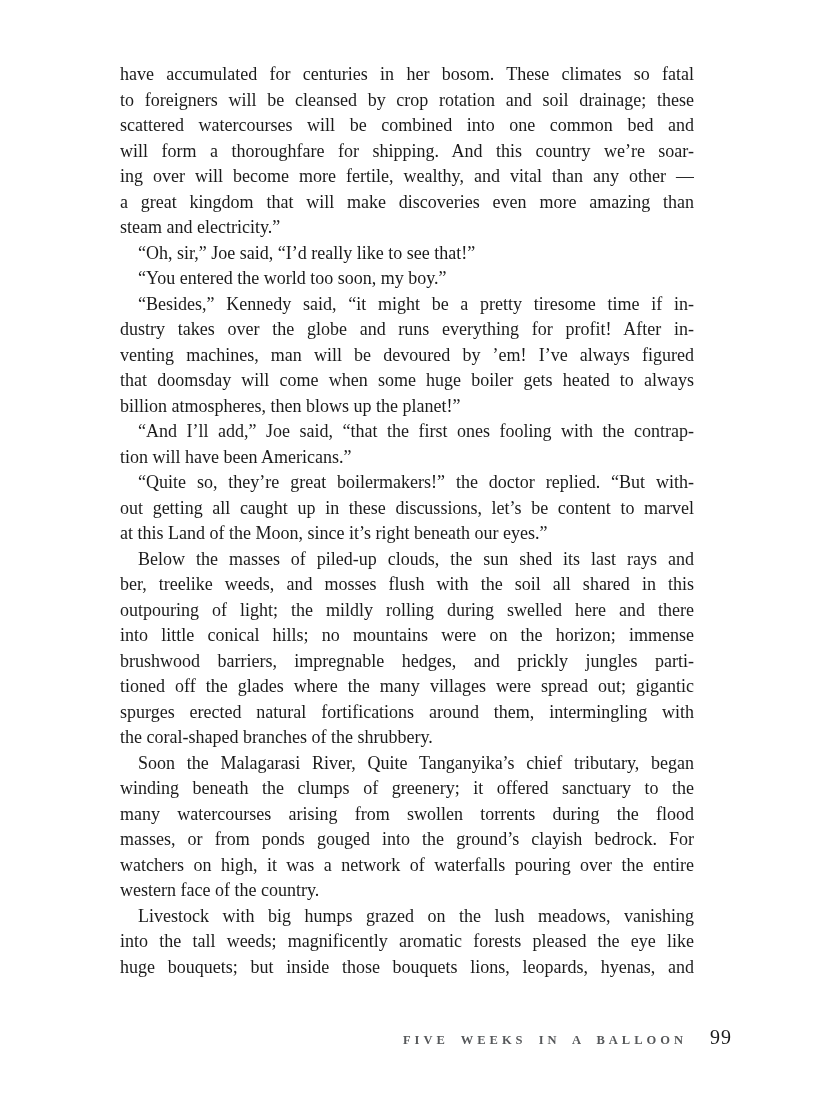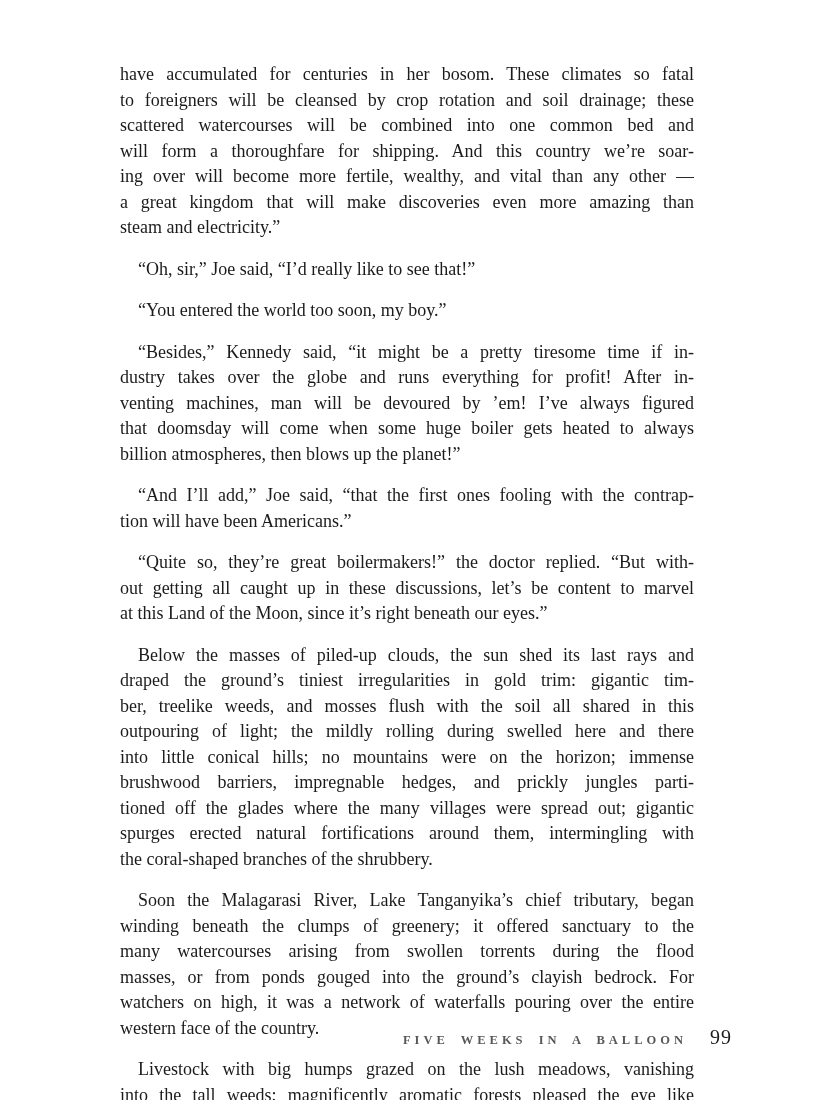--- a/index.html
+++ b/index.html
@@ -33,21 +33,20 @@
     text-align: justify;
     text-align-last: justify;
     overflow: hidden;
     white-space: normal;
   }
   .line.para-end {
     text-align-last: left;
   }
   .line.indent {
     text-indent: 18px;
-    margin-top: 16px;
   }
   .footer {
     position: absolute;
     top: 1026px;
     right: 88px;
     display: flex;
     align-items: baseline;
     gap: 23px;
   }
   .running-title {
@@ -85,29 +84,28 @@
       <div class="line">dustry takes over the globe and runs everything for profit! After in-</div>
       <div class="line">venting machines, man will be devoured by ’em! I’ve always figured</div>
       <div class="line">that doomsday will come when some huge boiler gets heated to always</div>
       <div class="line para-end">billion atmospheres, then blows up the planet!”</div>
       <div class="line indent">“And I’ll add,” Joe said, “that the first ones fooling with the contrap-</div>
       <div class="line para-end">tion will have been Americans.”</div>
       <div class="line indent">“Quite so, they’re great boilermakers!” the doctor replied. “But with-</div>
       <div class="line">out getting all caught up in these discussions, let’s be content to marvel</div>
       <div class="line para-end">at this Land of the Moon, since it’s right beneath our eyes.”</div>
       <div class="line indent">Below the masses of piled-up clouds, the sun shed its last rays and</div>
-      <div class="line">draped the ground’s tiniest irregularities in gold trim: gigantic tim-</div>
       <div class="line">ber, treelike weeds, and mosses flush with the soil all shared in this</div>
       <div class="line">outpouring of light; the mildly rolling during swelled here and there</div>
       <div class="line">into little conical hills; no mountains were on the horizon; immense</div>
       <div class="line">brushwood barriers, impregnable hedges, and prickly jungles parti-</div>
       <div class="line">tioned off the glades where the many villages were spread out; gigantic</div>
       <div class="line">spurges erected natural fortifications around them, intermingling with</div>
       <div class="line para-end">the coral-shaped branches of the shrubbery.</div>
-      <div class="line indent">Soon the Malagarasi River, Lake Tanganyika’s chief tributary, began</div>
+      <div class="line indent">Soon the Malagarasi River, Quite Tanganyika’s chief tributary, began</div>
       <div class="line">winding beneath the clumps of greenery; it offered sanctuary to the</div>
       <div class="line">many watercourses arising from swollen torrents during the flood</div>
       <div class="line">masses, or from ponds gouged into the ground’s clayish bedrock. For</div>
       <div class="line">watchers on high, it was a network of waterfalls pouring over the entire</div>
       <div class="line para-end">western face of the country.</div>
       <div class="line indent">Livestock with big humps grazed on the lush meadows, vanishing</div>
       <div class="line">into the tall weeds; magnificently aromatic forests pleased the eye like</div>
       <div class="line">huge bouquets; but inside those bouquets lions, leopards, hyenas, and</div>
     </div>
 

